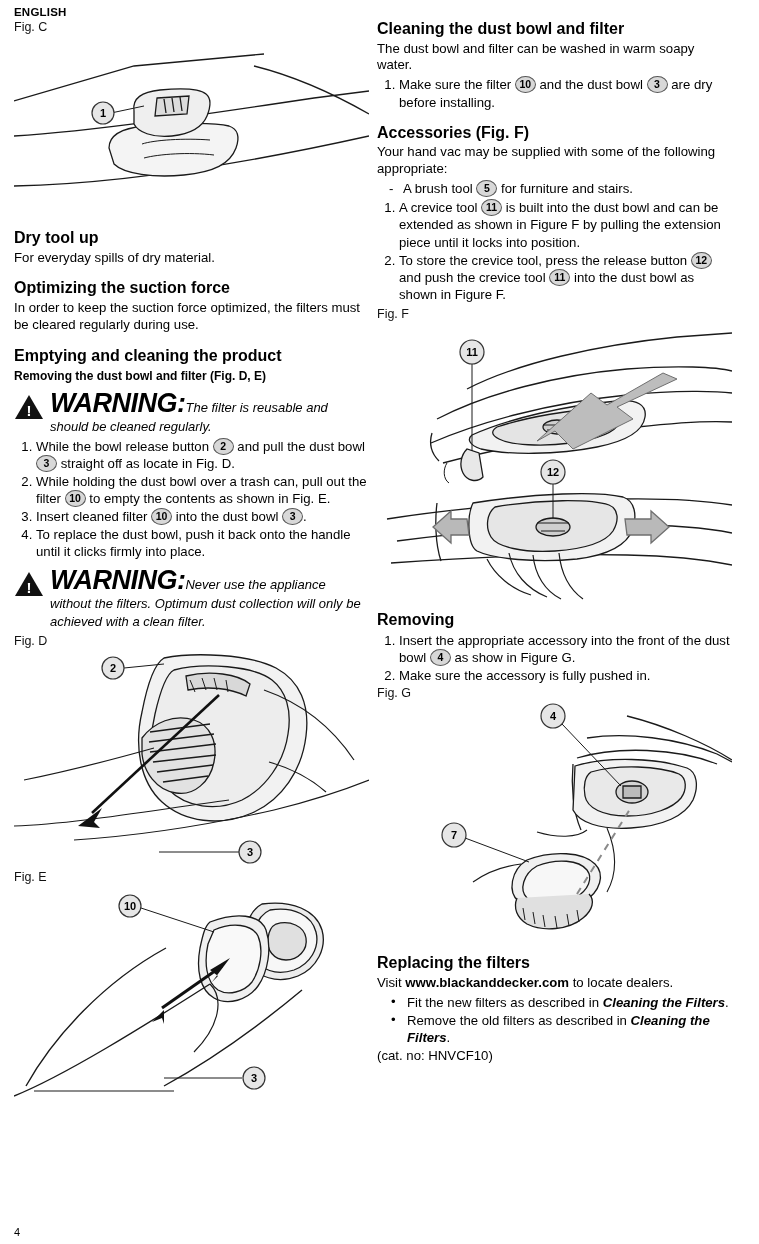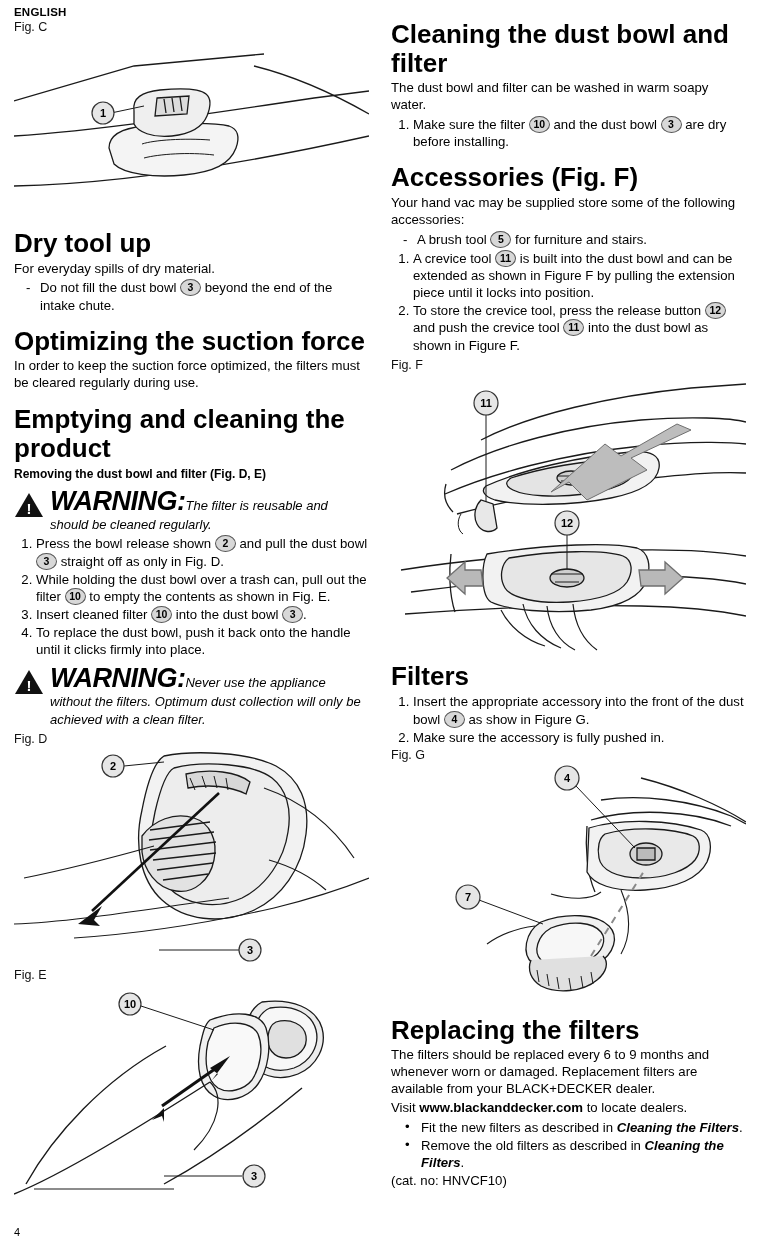--- a/index.html
+++ b/index.html
@@ -23,34 +23,34 @@
     padding: 6px 14px 0 14px;
   }
   .lang {
     font-size: 11.5px;
     font-weight: bold;
     letter-spacing: 0.2px;
     margin: 0 0 2px 0;
   }
   .cols {
     display: flex;
-    gap: 22px;
+    gap: 8px;
     align-items: flex-start;
   }
   .col {
     width: 355px;
     position: relative;
   }
   .figlabel {
     font-size: 12.5px;
     margin: 0 0 2px 0;
     color: #111;
   }
   h2 {
-    font-size: 26px;
+    font-size: 16px;
     font-weight: bold;
     margin: 13px 0 3px 0;
     line-height: 1.1;
   }
   h3 {
     font-size: 12px;
     font-weight: bold;
     margin: 6px 0 2px 0;
     line-height: 1.15;
   }
@@ -176,42 +176,39 @@
           <g>
             <line x1="97" y1="77" x2="130" y2="70" stroke="#1a1a1a" stroke-width="1"></line>
             <circle cx="89" cy="77" r="11" fill="#e6e6e6" stroke="#333" stroke-width="1.2"></circle>
             <text x="89" y="81" text-anchor="middle" class="bubble-text">1</text>
           </g>
         </svg>
       </div>
 
       <h2>Dry tool up</h2>
       <p>For everyday spills of dry material.</p>
-      <ul class="dash">
-        <li><span>Do not fill the dust bowl </span><span class="callout">3</span><span> beyond the end of the intake chute.</span></li>
-      </ul>
 
       <h2>Optimizing the suction force</h2>
       <p>In order to keep the suction force optimized, the filters must be cleared regularly during use.</p>
 
       <h2>Emptying and cleaning the product</h2>
       <h3>Removing the dust bowl and filter (Fig. D, E)</h3>
 
       <div class="warn-row">
         <svg class="warn-tri" width="30" height="26" viewBox="0 0 30 26">
           <path d="M15 1 L29 25 L1 25 Z" fill="#111"></path>
           <text x="15" y="22" text-anchor="middle" font-size="15" font-weight="bold" fill="#fff" font-family="Liberation Sans, sans-serif">!</text>
         </svg>
         <div>
           <span class="warn-word">WARNING:</span><span class="warn-text">The filter is reusable and should be cleaned regularly.</span>
         </div>
       </div>
 
       <ol>
-        <li><span>Press the bowl release shown </span><span class="callout">2</span><span> and pull the dust bowl </span><span class="callout">3</span><span> straight off as only in Fig. D.</span></li>
+        <li><span>While the bowl release button </span><span class="callout">2</span><span> and pull the dust bowl </span><span class="callout">3</span><span> straight off as locate in Fig. D.</span></li>
         <li><span>While holding the dust bowl over a trash can, pull out the filter </span><span class="callout">10</span><span> to empty the contents as shown in Fig. E.</span></li>
         <li><span>Insert cleaned filter </span><span class="callout">10</span><span> into the dust bowl </span><span class="callout">3</span><span>.</span></li>
         <li><span>To replace the dust bowl, push it back onto the handle until it clicks firmly into place.</span></li>
       </ol>
 
       <div class="warn-row">
         <svg class="warn-tri" width="30" height="26" viewBox="0 0 30 26">
           <path d="M15 1 L29 25 L1 25 Z" fill="#111"></path>
           <text x="15" y="22" text-anchor="middle" font-size="15" font-weight="bold" fill="#fff" font-family="Liberation Sans, sans-serif">!</text>
         </svg>
@@ -292,21 +289,21 @@
 
     <div class="col">
 
       <h2 style="margin-top:0">Cleaning the dust bowl and filter</h2>
       <p>The dust bowl and filter can be washed in warm soapy water.</p>
       <ol>
         <li><span>Make sure the filter </span><span class="callout">10</span><span> and the dust bowl </span><span class="callout">3</span><span> are dry before installing.</span></li>
       </ol>
 
       <h2>Accessories (Fig. F)</h2>
-      <p>Your hand vac may be supplied store some of the following accessories:</p>
+      <p>Your hand vac may be supplied with some of the following appropriate:</p>
       <ul class="dash">
         <li><span>A brush tool </span><span class="callout">5</span><span> for furniture and stairs.</span></li>
       </ul>
       <ol>
         <li><span>A crevice tool </span><span class="callout">11</span><span> is built into the dust bowl and can be extended as shown in Figure F by pulling the extension piece until it locks into position.</span></li>
         <li><span>To store the crevice tool, press the release button </span><span class="callout">12</span><span> and push the crevice tool </span><span class="callout">11</span><span> into the dust bowl as shown in Figure F.</span></li>
       </ol>
 
       <div class="figlabel" style="margin-top:4px">Fig. F</div>
 
@@ -354,21 +351,21 @@
             <path d="M182 230 C184 250 192 266 206 276" stroke-width="1.2"></path>
           </g>
           <g>
             <line x1="176" y1="160" x2="176" y2="196" stroke="#1a1a1a" stroke-width="1"></line>
             <circle cx="176" cy="149" r="12" fill="#e6e6e6" stroke="#333" stroke-width="1.2"></circle>
             <text x="176" y="153" text-anchor="middle" class="bubble-text">12</text>
           </g>
         </svg>
       </div>
 
-      <h2 style="margin-top:8px">Filters</h2>
+      <h2 style="margin-top:8px">Removing</h2>
       <ol>
         <li><span>Insert the appropriate accessory into the front of the dust bowl </span><span class="callout">4</span><span> as show in Figure G.</span></li>
         <li><span>Make sure the accessory is fully pushed in.</span></li>
       </ol>
 
       <div class="figlabel">Fig. G</div>
 
       <div class="figure">
         <svg width="355" height="250" viewBox="0 0 355 250">
           <g fill="none" stroke="#1a1a1a" stroke-width="1.3">
@@ -398,21 +395,20 @@
           </g>
           <g>
             <line x1="88" y1="136" x2="152" y2="160" stroke="#1a1a1a" stroke-width="1"></line>
             <circle cx="77" cy="133" r="12" fill="#e6e6e6" stroke="#333" stroke-width="1.2"></circle>
             <text x="77" y="137" text-anchor="middle" class="bubble-text">7</text>
           </g>
         </svg>
       </div>
 
       <h2 style="margin-top:2px">Replacing the filters</h2>
-      <p>The filters should be replaced every 6 to 9 months and whenever worn or damaged. Replacement filters are available from your BLACK+DECKER dealer.</p>
       <p><span>Visit </span><span class="bold">www.blackanddecker.com</span><span> to locate dealers.</span></p>
       <ul class="dot">
         <li><span>Fit the new filters as described in </span><span class="bolditalic">Cleaning the Filters</span><span>.</span></li>
         <li><span>Remove the old filters as described in </span><span class="bolditalic">Cleaning the Filters</span><span>.</span></li>
       </ul>
       <p>(cat. no: HNVCF10)</p>
 
     </div>
   </div>
 

